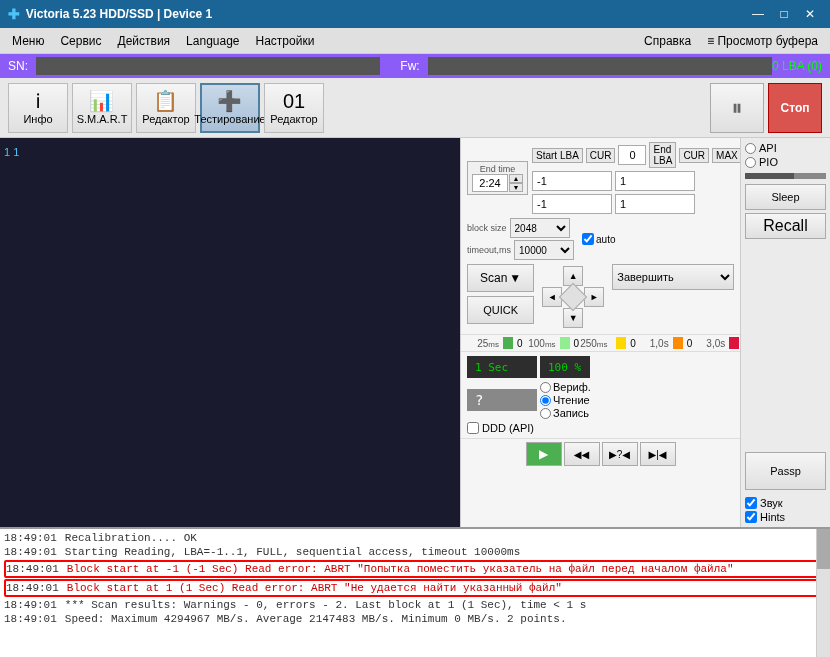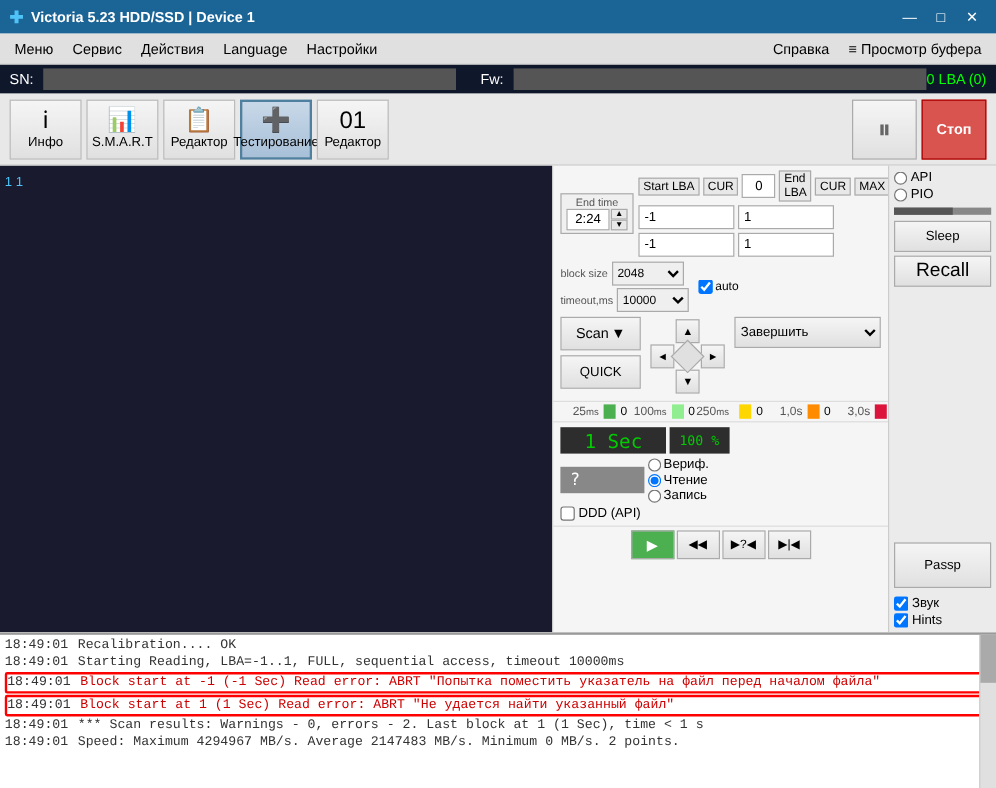--- a/index.html
+++ b/index.html
@@ -12,21 +12,21 @@
     .title-controls { display: flex; gap: 2px; }
     .title-btn { background: none; border: none; color: white; cursor: pointer; width: 24px; height: 20px; display: flex; align-items: center; justify-content: center; font-size: 12px; }
 
     
     .menu-bar { background: #e0e0e0; display: flex; align-items: center; padding: 2px 4px; height: 26px; border-bottom: 1px solid #ccc; }
     .menu-item { padding: 2px 8px; cursor: pointer; font-size: 12px; }
     .menu-spacer { flex: 1; }
     .buffer-btn { padding: 2px 8px; cursor: pointer; font-size: 12px; display: flex; align-items: center; gap: 4px; }
 
     
-    .status-bar { background: #0f172a; color: #00ff00; display: flex; align-items: center; padding: 2px 8px; height: 24px; font-size: 12px; }
+    .status-bar { background: #8b5cf6; color: #00ff00; display: flex; align-items: center; padding: 2px 8px; height: 24px; font-size: 12px; }
     .status-sn { color: white; margin-right: 8px; }
     .status-fw { color: white; margin-left: 20px; margin-right: 8px; }
     .status-lba { color: #00ff00; margin-left: auto; }
 
     
     .toolbar { background: #e8e8e8; display: flex; align-items: center; padding: 4px 8px; height: 60px; border-bottom: 1px solid #ccc; gap: 4px; }
     .tool-btn { display: flex; flex-direction: column; align-items: center; justify-content: center; width: 60px; height: 50px; border: 1px solid #bbb; background: linear-gradient(to bottom, #f5f5f5, #e0e0e0); cursor: pointer; font-size: 11px; gap: 2px; padding: 2px; }
     .tool-btn.active { background: linear-gradient(to bottom, #c8d8e8, #a8c0d8); border: 2px solid #5080a0; }
     .tool-icon { font-size: 20px; line-height: 1; }
     .toolbar-spacer { flex: 1; }
@@ -231,21 +231,21 @@
         <div style="display:flex; gap:4px;">
           <span style="font-size:10px; color:#555; width:32px; text-align:right;">Err ✕</span>
           <span style="display:inline-block; width:10px; height:12px; background:#dc143c; flex-shrink:0;"></span>
           <span style="font-size:10px; font-weight:bold;">2</span>
         </div>
       </div>
 
       <div style="display:flex; align-items:center; gap:4px; padding:4px 6px; border-top:1px solid #ddd;">
         <div style="display:flex; flex-direction:column; gap:3px; flex:1;">
           <div style="display:flex; align-items:center; gap:3px;">
-            <div style="background:#2d2d2d; color:#00cc00; padding:1px 20px; font-size:16px; font-family:monospace; height:22px; display:flex; align-items:center; min-width:70px;">1 Sec</div>
+            <div style="background:#2d2d2d; color:#00cc00; padding:1px 8px; font-size:11px; font-family:monospace; height:22px; display:flex; align-items:center; min-width:70px;">1 Sec</div>
             <div style="background:#2d2d2d; color:#00cc00; padding:1px 8px; font-size:11px; font-family:monospace; height:22px; display:flex; align-items:center; min-width:50px;">100  %</div>
           </div>
           <div style="display:flex; align-items:center; gap:3px;">
             <div style="background:#888; color:white; padding:1px 8px; font-size:14px; font-family:monospace; height:22px; display:flex; align-items:center; min-width:70px;">?</div>
             <div style="display:flex; flex-direction:column; gap:1px;">
               <label style="display:flex; align-items:center; gap:2px; font-size:11px; cursor:pointer;">
                 <input type="radio" name="mode" style="width: 11px; height: 11px;">
                 <span>Вериф.</span>
               </label>
               <label style="display:flex; align-items:center; gap:2px; font-size:11px; cursor:pointer;">

